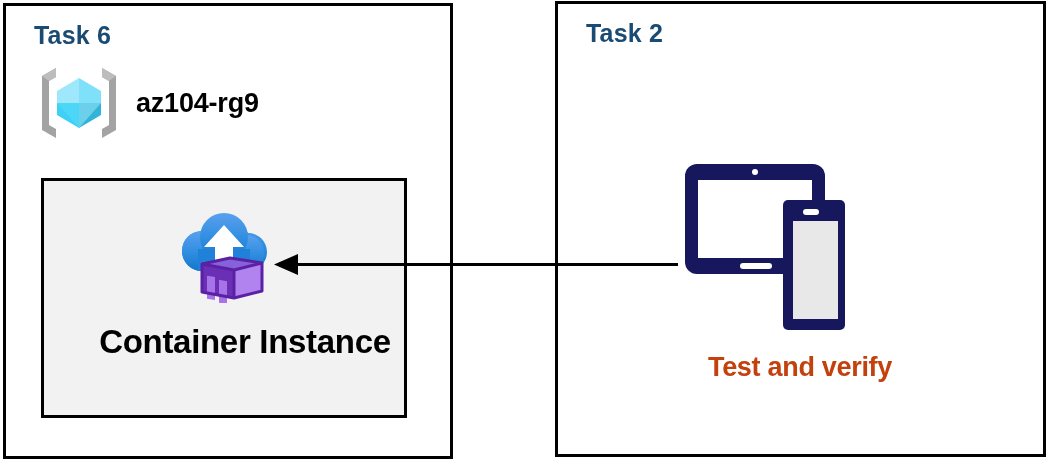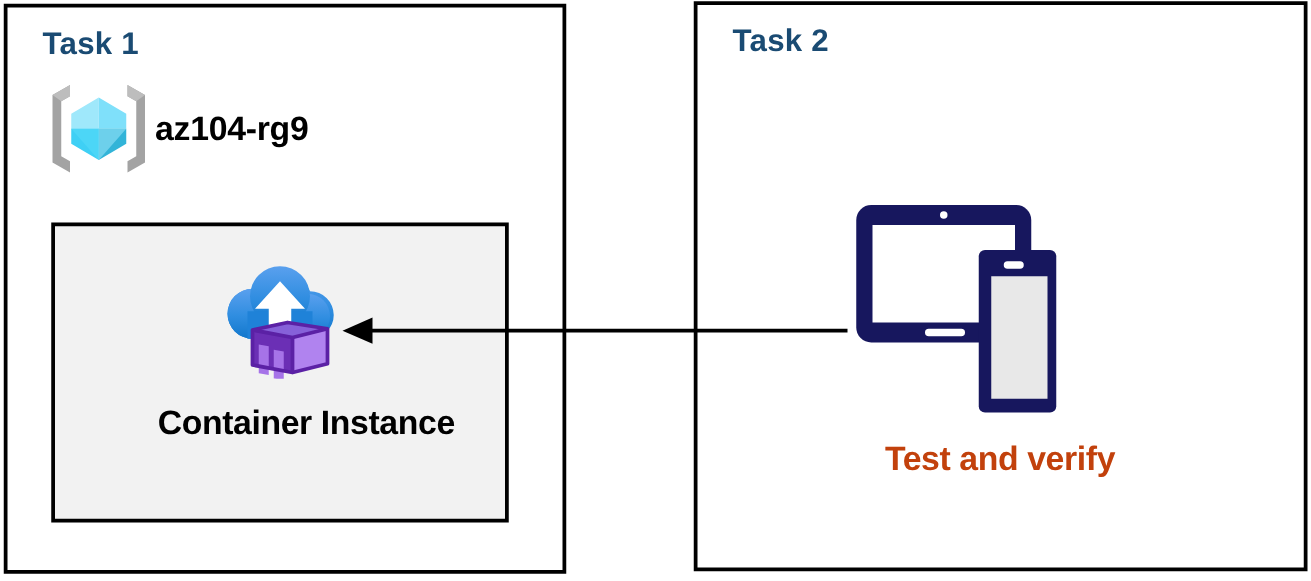--- a/index.html
+++ b/index.html
@@ -53,21 +53,21 @@
     white-space: nowrap;
   }
 
   
   #resource-group-row {
     position: absolute;
     left: 30px;
     top: 58px;
     display: flex;
     align-items: center;
-    gap: 2px;
+    gap: 14px;
   }
   #resource-group-icon {
     width: 86px;
     height: 78px;
     display: block;
     flex: none;
   }
   #resource-group-label {
     font-size: 27px;
     font-weight: bold;
@@ -95,21 +95,21 @@
     width: 104px;
     height: 100px;
     display: block;
   }
   #container-box-label {
     position: absolute;
     left: 0;
     right: 0;
     top: 142px;
     text-align: center;
-    font-size: 27px;
+    font-size: 33px;
     font-weight: bold;
     color: #000000;
     white-space: nowrap;
     letter-spacing: -0.3px;
     padding-left: 42px;
   }
 
   
   #devices-icon {
     position: absolute;
@@ -143,21 +143,21 @@
     overflow: visible;
   }
 </style>
 </head>
 <body>
 
 <div id="canvas">
 
   <div class="panel" id="panel-task1">
 
-    <div class="panel-title">Task 1</div>
+    <div class="panel-title">Task 6</div>
 
     <div id="resource-group-row">
 
       <svg id="resource-group-icon" viewBox="0 0 86 78">
 
         <path d="M20 4 L6 12 L6 66 L20 74 L20 65 L13 61 L13 17 L20 13 Z" fill="#a3a3a3"></path>
         <path d="M20 4 L6 12 L13 17 L20 13 Z" fill="#bdbdbd"></path>
 
         <path d="M66 4 L80 12 L80 66 L66 74 L66 65 L73 61 L73 17 L66 13 Z" fill="#a3a3a3"></path>
         <path d="M66 4 L80 12 L73 17 L66 13 Z" fill="#bdbdbd"></path>

